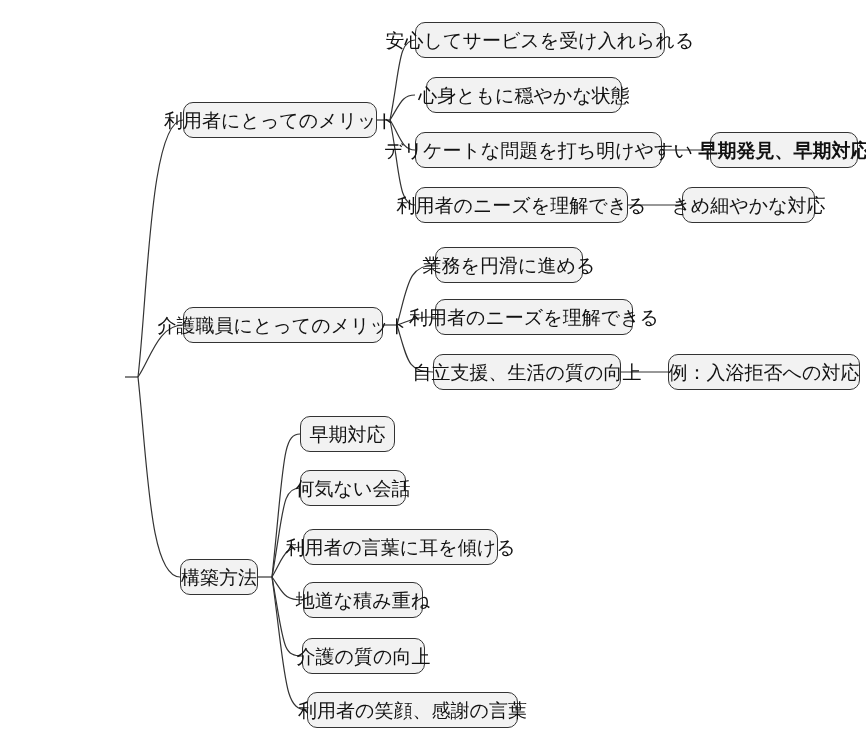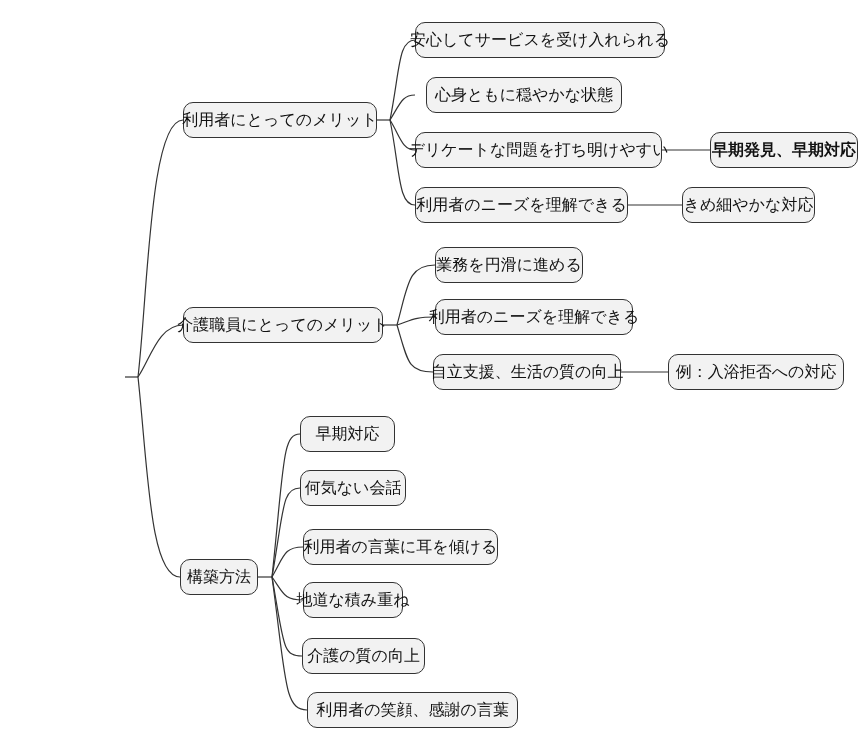--- a/index.html
+++ b/index.html
@@ -38,21 +38,21 @@
     position: absolute;
     box-sizing: border-box;
     height: 36px;
     display: flex;
     align-items: center;
     justify-content: center;
     padding: 0 2px;
     background: var(--node-fill);
     border: 1.5px solid var(--node-border);
     border-radius: 10px;
-    font-size: 16px;
+    font-size: 19px;
     color: var(--text-color);
     white-space: nowrap;
     line-height: 1;
   }
 </style>
 </head>
 <body>
 
 <div class="canvas">
 
@@ -92,23 +92,23 @@
   <div class="node" style="left:415px; top:77px; width:196px;margin-left:11px;">心身ともに穏やかな状態</div>
   <div class="node" style="left:415px; top:132px; width:247px;">デリケートな問題を打ち明けやすい</div>
   <div class="node" style="left:710px; top:132px; width:148px;font-weight:bold;">早期発見、早期対応</div>
   <div class="node" style="left:415px; top:187px; width:213px;">利用者のニーズを理解できる</div>
   <div class="node" style="left:682px; top:187px; width:133px;">きめ細やかな対応</div>
 
   <div class="node" style="left:183px; top:307px; width:200px;">介護職員にとってのメリット</div>
   <div class="node" style="left:435px; top:247px; width:148px;">業務を円滑に進める</div>
   <div class="node" style="left:435px; top:299px; width:198px;">利用者のニーズを理解できる</div>
   <div class="node" style="left:433px; top:354px; width:188px;">自立支援、生活の質の向上</div>
-  <div class="node" style="left:668px; top:354px; width:176px;">例：入浴拒否への対応</div>
+  <div class="node" style="left:668px; top:354px; width:192px;">例：入浴拒否への対応</div>
 
   <div class="node" style="left:180px; top:559px; width:78px;">構築方法</div>
   <div class="node" style="left:300px; top:416px; width:95px;">早期対応</div>
   <div class="node" style="left:300px; top:470px; width:106px;">何気ない会話</div>
   <div class="node" style="left:303px; top:529px; width:195px;">利用者の言葉に耳を傾ける</div>
-  <div class="node" style="left:303px; top:582px; width:100px;">地道な積み重ね</div>
+  <div class="node" style="left:303px; top:582px; width:120px;">地道な積み重ね</div>
   <div class="node" style="left:302px; top:638px; width:123px;">介護の質の向上</div>
   <div class="node" style="left:307px; top:692px; width:211px;">利用者の笑顔、感謝の言葉</div>
 
 </div>
 
 </body></html>

